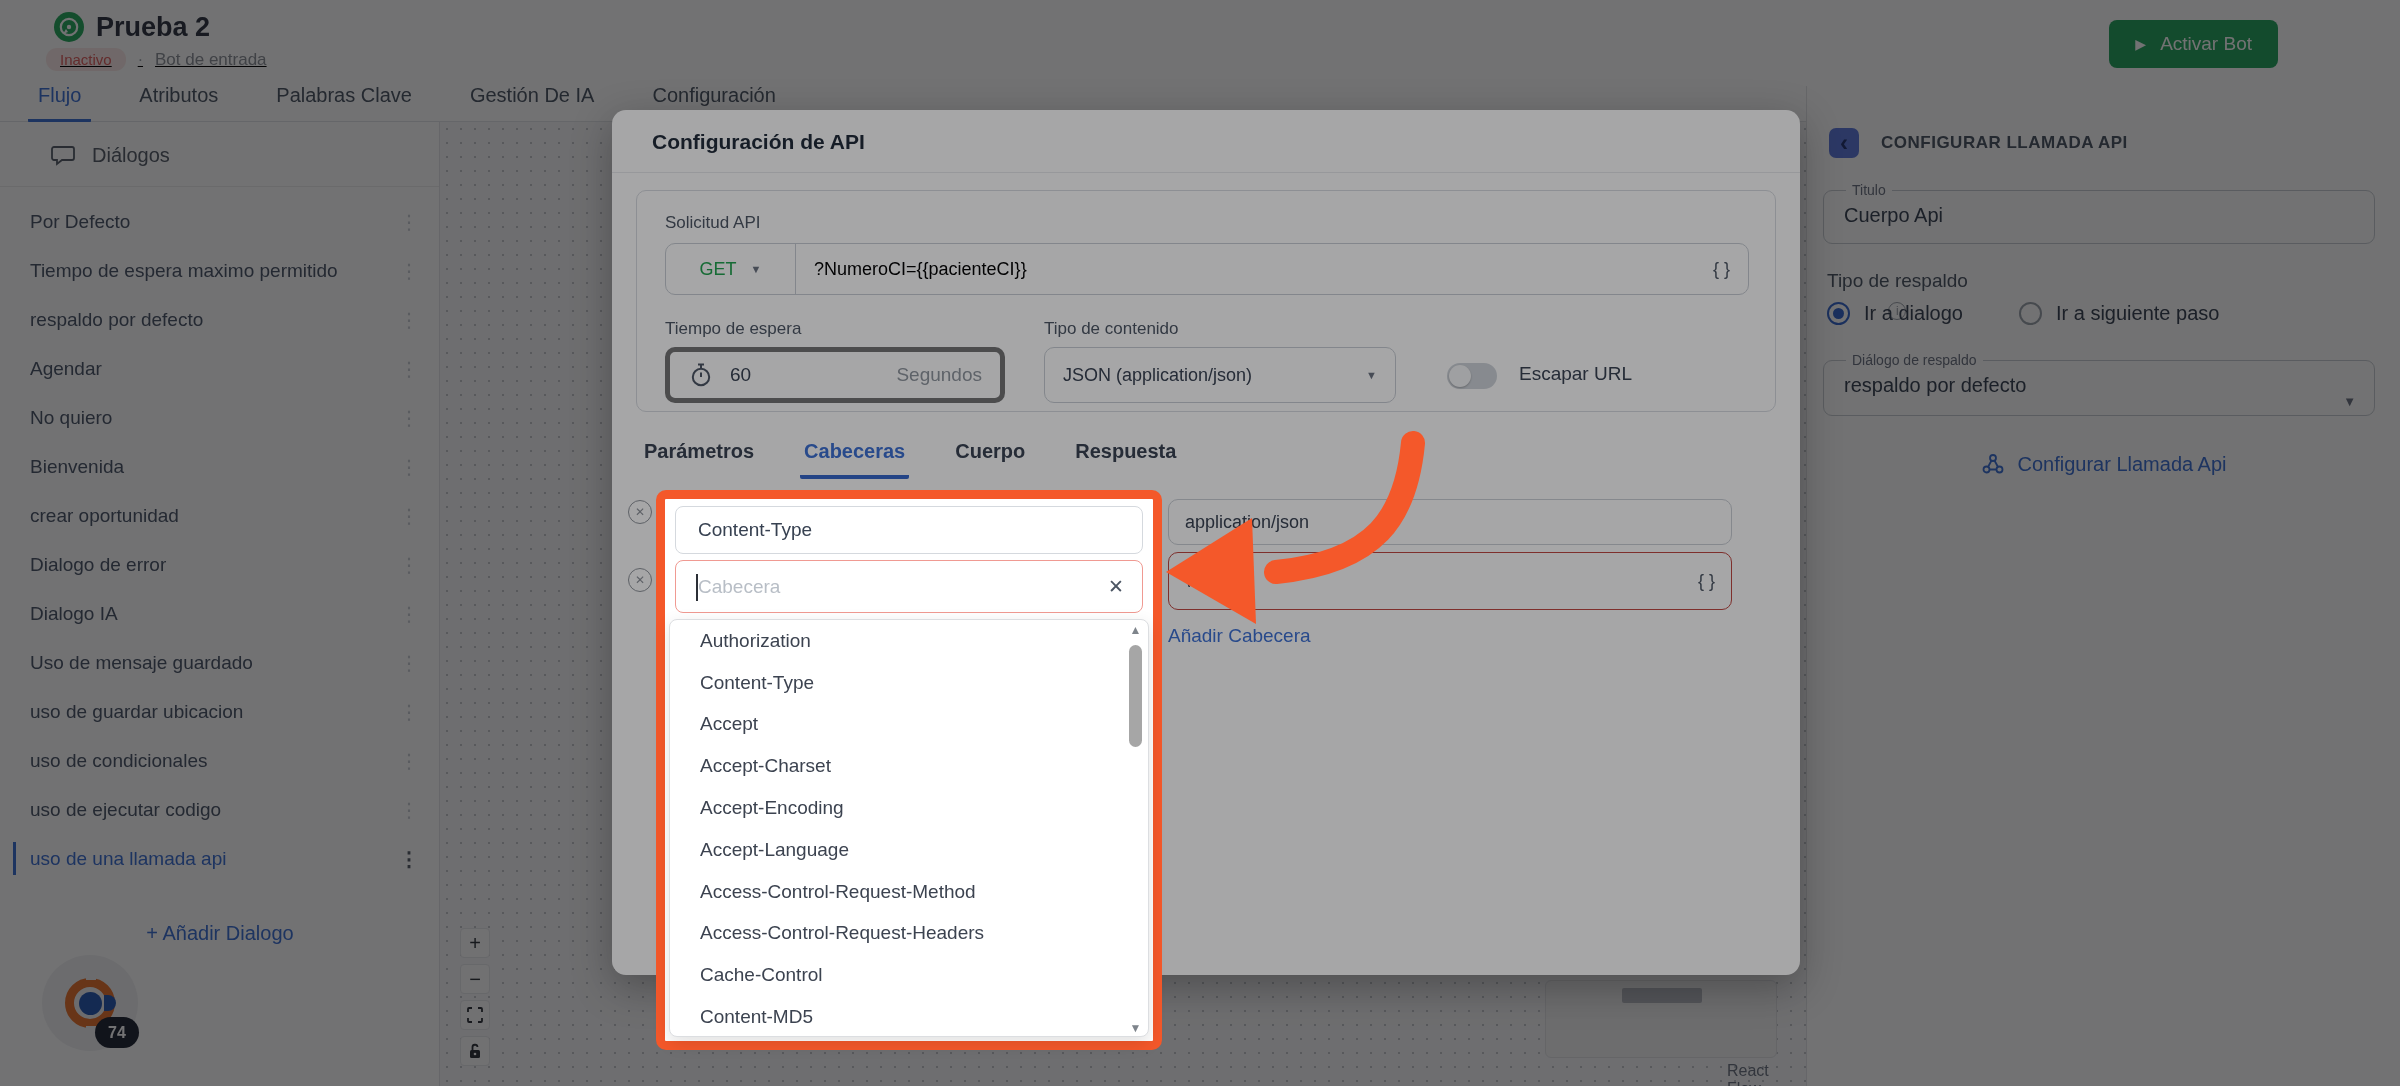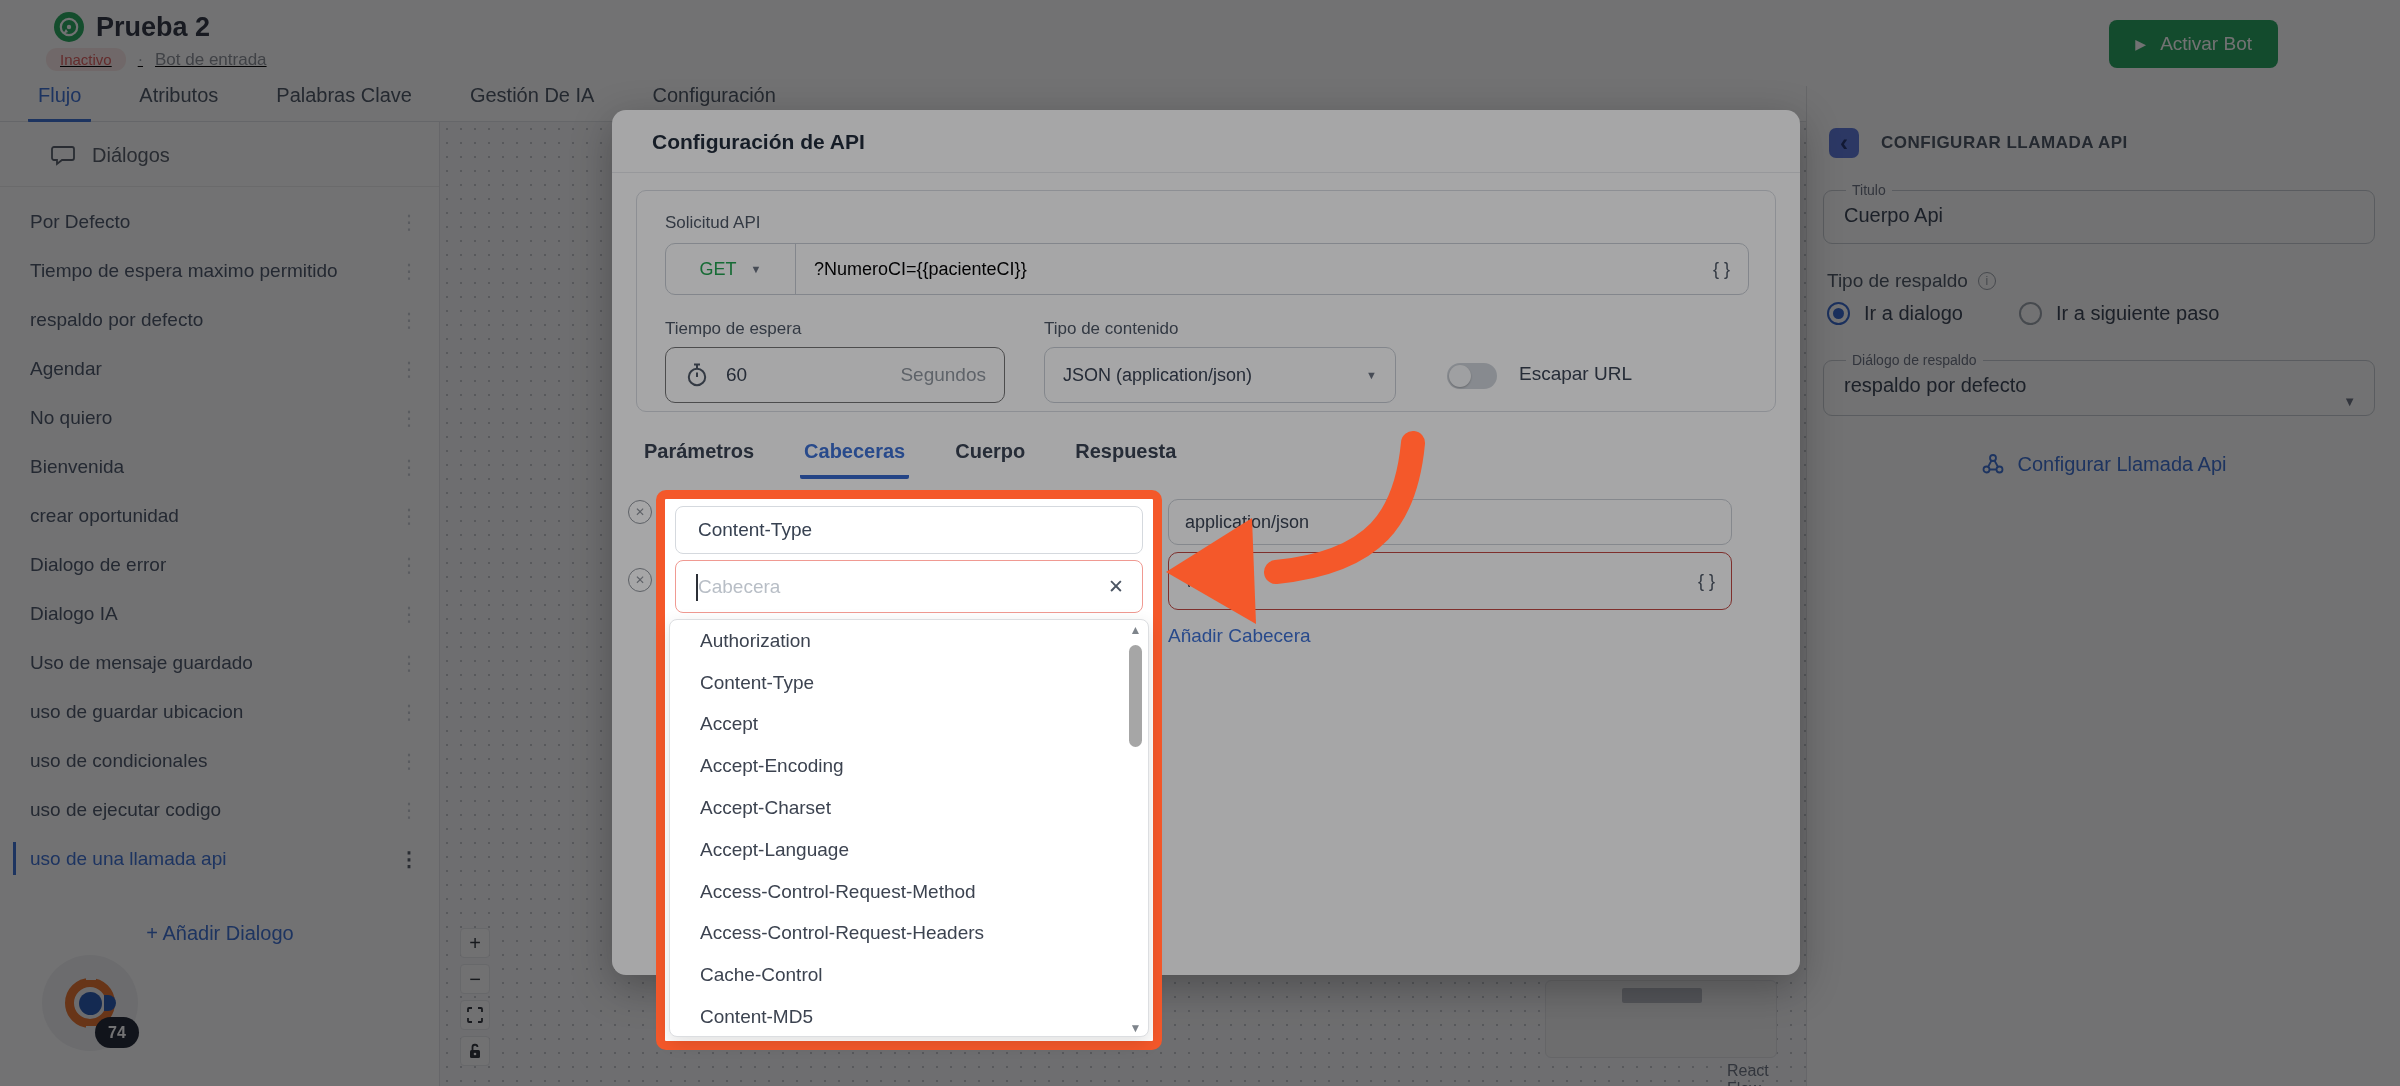--- a/index.html
+++ b/index.html
@@ -53,21 +53,21 @@
   .right-panel { position:absolute; left:1806px; top:86px; width:594px; height:1000px; background:#fff; border-left:1px solid #e3e5e8; }
   .rp-head { position:absolute; left:22px; top:42px; display:flex; align-items:center; gap:22px; }
   .rp-back { width:30px; height:30px; border-radius:7px; background:#5b78dd; color:#20316e; font-size:24px; font-weight:bold; display:flex; align-items:center; justify-content:center; line-height:0; cursor:pointer; }
   .rp-title { font-size:17px; letter-spacing:0.5px; color:#4b5563; font-weight:bold; }
   .rp-fieldset { position:absolute; left:16px; width:552px; border:1px solid #c8cdd3; border-radius:9px; padding:0 14px 14px 14px; background:#fff; }
   .rp-fieldset legend { font-size:14px; color:#6b7280; padding:0 6px; margin-left:8px; }
   .rp-f1 { top:96px; height:62px; }
   .rp-f2 { top:266px; height:64px; }
   .rp-value { font-size:20px; color:#374151; padding:6px 0 0 6px; }
   .rp-caret { position:absolute; right:18px; top:26px; color:#6b7280; font-size:13px; }
-  .rp-group-label { position:absolute; left:20px; top:184px; font-size:19px; color:#4b5563; display:flex; gap:10px; align-items:center; }
+  .rp-group-label { position:absolute; left:20px; top:184px; font-size:19px; color:#4b5563; display:flex; gap:10px; align-items:center;flex-direction:column; }
   .info-i { width:18px; height:18px; border:1.5px solid #9aa0a8; border-radius:50%; color:#9aa0a8; font-size:12px; display:flex; align-items:center; justify-content:center; }
   .rp-radios { position:absolute; left:20px; top:216px; display:flex; gap:56px; }
   .radio-opt { display:flex; align-items:center; gap:14px; font-size:20px; color:#374151; cursor:pointer; }
   .radio-o { width:23px; height:23px; border-radius:50%; border:2px solid #9aa1ab; position:relative; }
   .radio-o.on { border-color:#3466cc; }
   .radio-o.on::after { content:""; position:absolute; left:4px; top:4px; width:11px; height:11px; border-radius:50%; background:#3466cc; }
   .rp-link { position:absolute; left:0; width:594px; top:366px; display:flex; justify-content:center; align-items:center; gap:12px; color:#3b6fd4; font-size:20px; cursor:pointer; }
 
   
   .backdrop1 { position:absolute; inset:0; background:rgba(8,8,10,0.33); z-index:40; }
@@ -80,21 +80,21 @@
   .req-card { position:absolute; left:24px; top:80px; width:1140px; height:222px; border:1px solid #d8dce1; border-radius:10px; }
   .req-label { position:absolute; left:28px; top:22px; font-size:17px; color:#4b5563; }
   .req-group { position:absolute; left:28px; top:52px; width:1084px; height:52px; border:1px solid #c9ced5; border-radius:10px; display:flex; align-items:center; }
   .req-method { width:130px; height:100%; border-right:1px solid #c9ced5; display:flex; align-items:center; justify-content:center; gap:14px; cursor:pointer; }
   .method-txt { color:#1fa34d; font-size:18px; }
   .mini-caret { font-size:11px; color:#6b7280; }
   .req-url { flex:1; border:none; outline:none; font-size:18px; color:#000000; padding-left:18px; font-family:"Liberation Sans", sans-serif; background:transparent; }
   .req-braces { padding-right:18px; font-size:18px; color:#4b5563; }
   .to-label { position:absolute; left:28px; top:128px; font-size:17px; color:#4b5563; }
   .ct-label { position:absolute; left:407px; top:128px; font-size:17px; color:#4b5563; }
-  .to-field { position:absolute; left:28px; top:156px; width:340px; height:56px; border:1px solid #737373; border-radius:10px; display:flex; align-items:center; gap:16px; padding:0 18px; }
+  .to-field { position:absolute; left:28px; top:156px; width:340px; height:56px; border:5px solid #737373; border-radius:10px; display:flex; align-items:center; gap:16px; padding:0 18px; }
   .to-input { width:90px; border:none; outline:none; font-size:19px; color:#374151; font-family:"Liberation Sans", sans-serif; }
   .to-unit { margin-left:auto; font-size:19px; color:#8f969e; }
   .ct-select { position:absolute; left:407px; top:156px; width:352px; height:56px; border:1px solid #c9ced5; border-radius:10px; display:flex; align-items:center; padding:0 18px; font-size:18px; color:#374151; cursor:pointer; }
   .ct-select .mini-caret { margin-left:auto; }
   .toggle { position:absolute; left:810px; top:172px; width:50px; height:26px; border-radius:13px; background:#cfd4da; cursor:pointer; }
   .toggle-knob { position:absolute; left:2px; top:2px; width:22px; height:22px; border-radius:50%; background:#f5f6f7; box-shadow:0 1px 2px rgba(0,0,0,0.25); }
   .esc-label { position:absolute; left:882px; top:172px; font-size:19px; color:#374151; }
 
   .modal-tabs { position:absolute; left:28px; top:330px; display:flex; gap:42px; }
   .modal-tab { font-size:20px; font-weight:bold; color:#374151; padding:0 4px 12px 4px; cursor:pointer; }
@@ -414,25 +414,25 @@
 
           <div class="hl-item">
             <span>Content-Type</span>
           </div>
 
           <div class="hl-item">
             <span>Accept</span>
           </div>
 
           <div class="hl-item">
+            <span>Accept-Charset</span>
+          </div>
+
+          <div class="hl-item">
             <span>Accept-Encoding</span>
-          </div>
-
-          <div class="hl-item">
-            <span>Accept-Charset</span>
           </div>
 
           <div class="hl-item">
             <span>Accept-Language</span>
           </div>
 
           <div class="hl-item">
             <span>Access-Control-Request-Method</span>
           </div>
 

